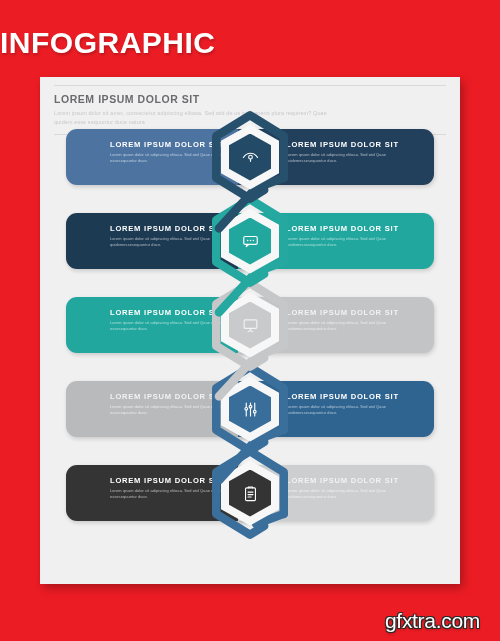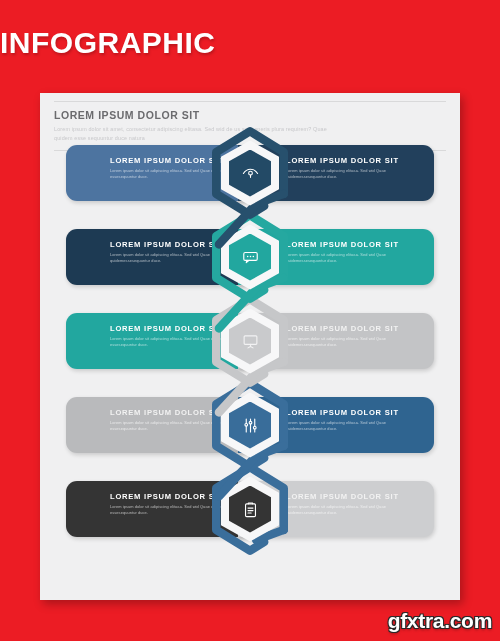--- a/index.html
+++ b/index.html
@@ -30,21 +30,21 @@
     font-size: 30px;
     font-weight: bold;
     letter-spacing: 0.5px;
     text-shadow: 1px 2px 3px rgba(0,0,0,0.22);
   }
 
   
   #card {
     position: absolute;
     left: 40px;
-    top: 93px;
+    top: 77px;
     width: 420px;
     height: 507px;
     background: #f0f0f1;
     box-shadow: 3px 4px 9px rgba(0,0,0,0.28);
   }
 
   #card-head {
     position: absolute;
     left: 14px;
     top: 8px;
@@ -159,24 +159,24 @@
     margin-left: -29px;
     margin-top: -32.5px;
     clip-path: polygon(50% 0%, 100% 25%, 100% 75%, 50% 100%, 0% 75%, 0% 25%);
     background: #f7f7f8;
   }
   .hex-icon svg { display: block; }
 
   
   #watermark {
     position: absolute;
-    right: 8px;
+    right: 20px;
     bottom: 8px;
     font-size: 21px;
-    font-weight: bold;
+    font-weight: normal;
     color: #ffffff;
     letter-spacing: -0.3px;
     text-shadow:
       -1px -1px 0 #2a2a2a, 1px -1px 0 #2a2a2a,
       -1px  1px 0 #2a2a2a, 1px  1px 0 #2a2a2a,
        0 2px 3px rgba(0,0,0,0.35);
   }
 </style>
 </head>
 <body>

